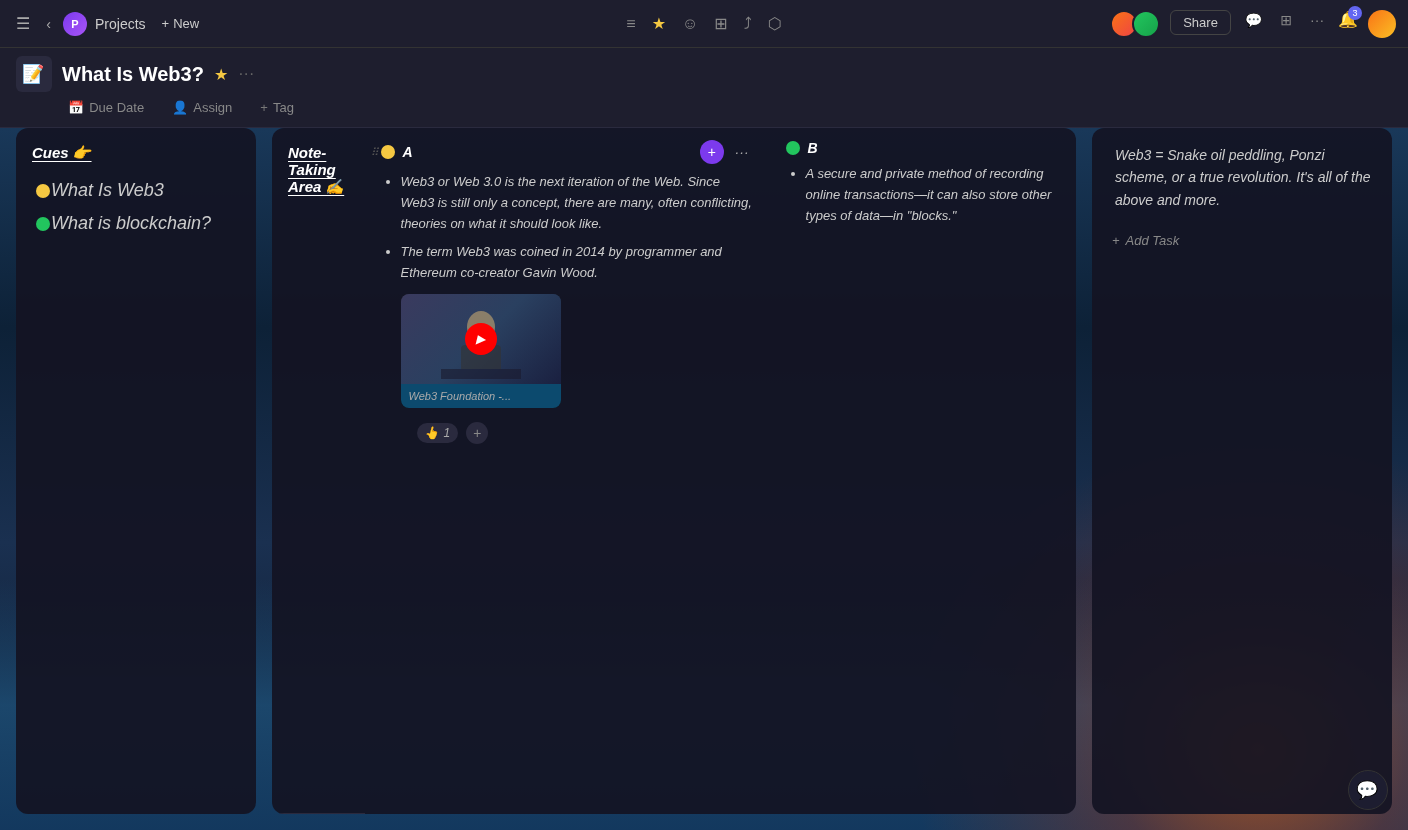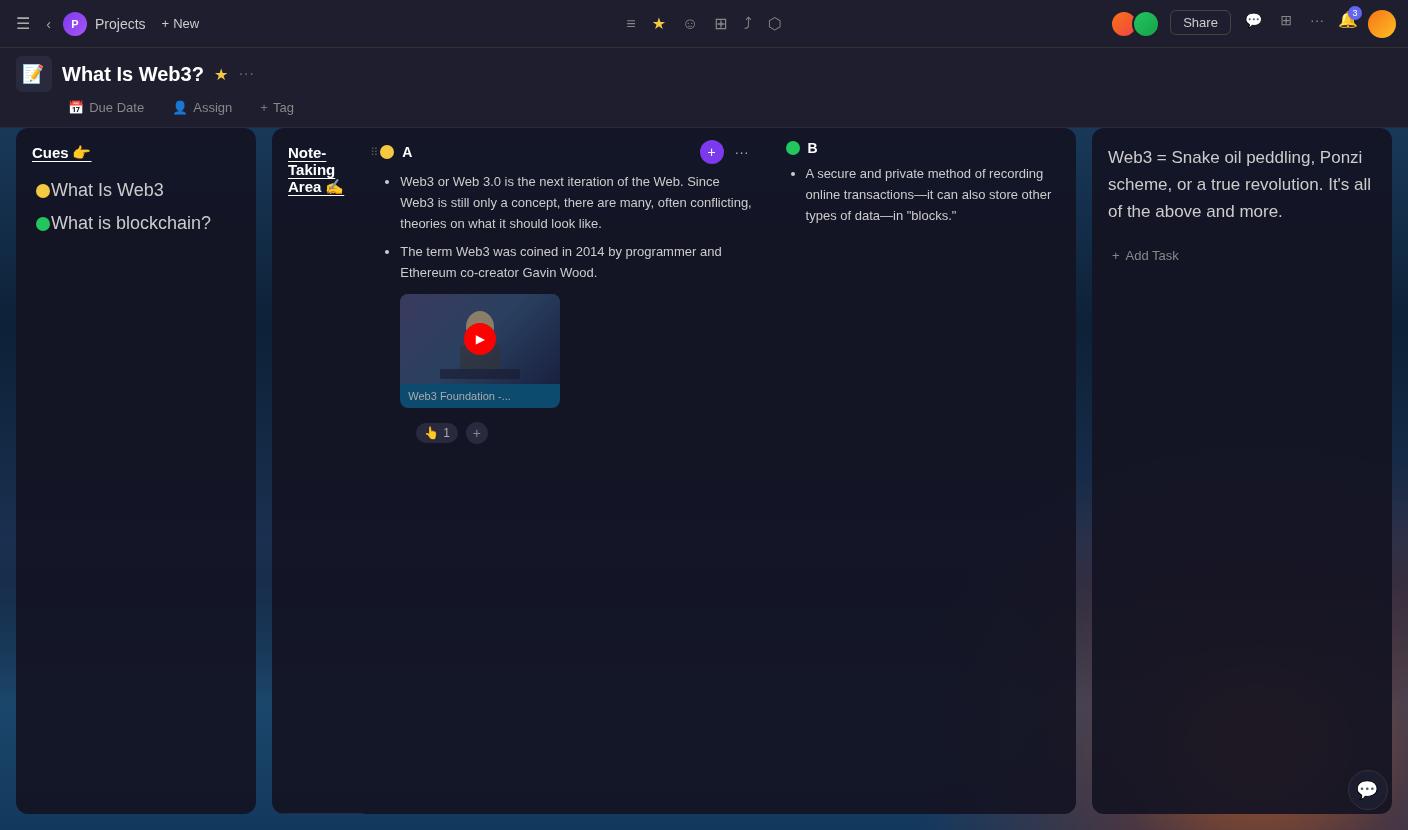--- a/index.html
+++ b/index.html
@@ -242,20 +242,21 @@
       gap: 16px;
       padding: 16px;
       overflow: hidden;
     }
 
     
     .panel {
       border-radius: 12px;
       overflow: hidden;
       position: relative;
+      font-style: italic;
     }
     .panel-cues {
       width: 240px;
       min-width: 240px;
       background: rgba(20, 20, 35, 0.92);
       padding: 16px;
     }
     .panel-notes {
       flex: 1;
       background: rgba(20, 20, 35, 0.92);
@@ -432,24 +433,25 @@
 
     
     .section-divider {
       border: none;
       border-top: 1px solid #2a2a3e;
       margin: 4px 0;
     }
 
     
     .summary-text {
-      font-size: 17px;
+      font-size: 14px;
       color: #ccc;
       line-height: 1.6;
       margin-bottom: 16px;
+      margin-left: 7px;
     }
     .add-task-btn {
       display: flex;
       align-items: center;
       gap: 6px;
       color: #888;
       font-size: 13px;
       cursor: pointer;
       padding: 6px 4px;
       border-radius: 4px;

